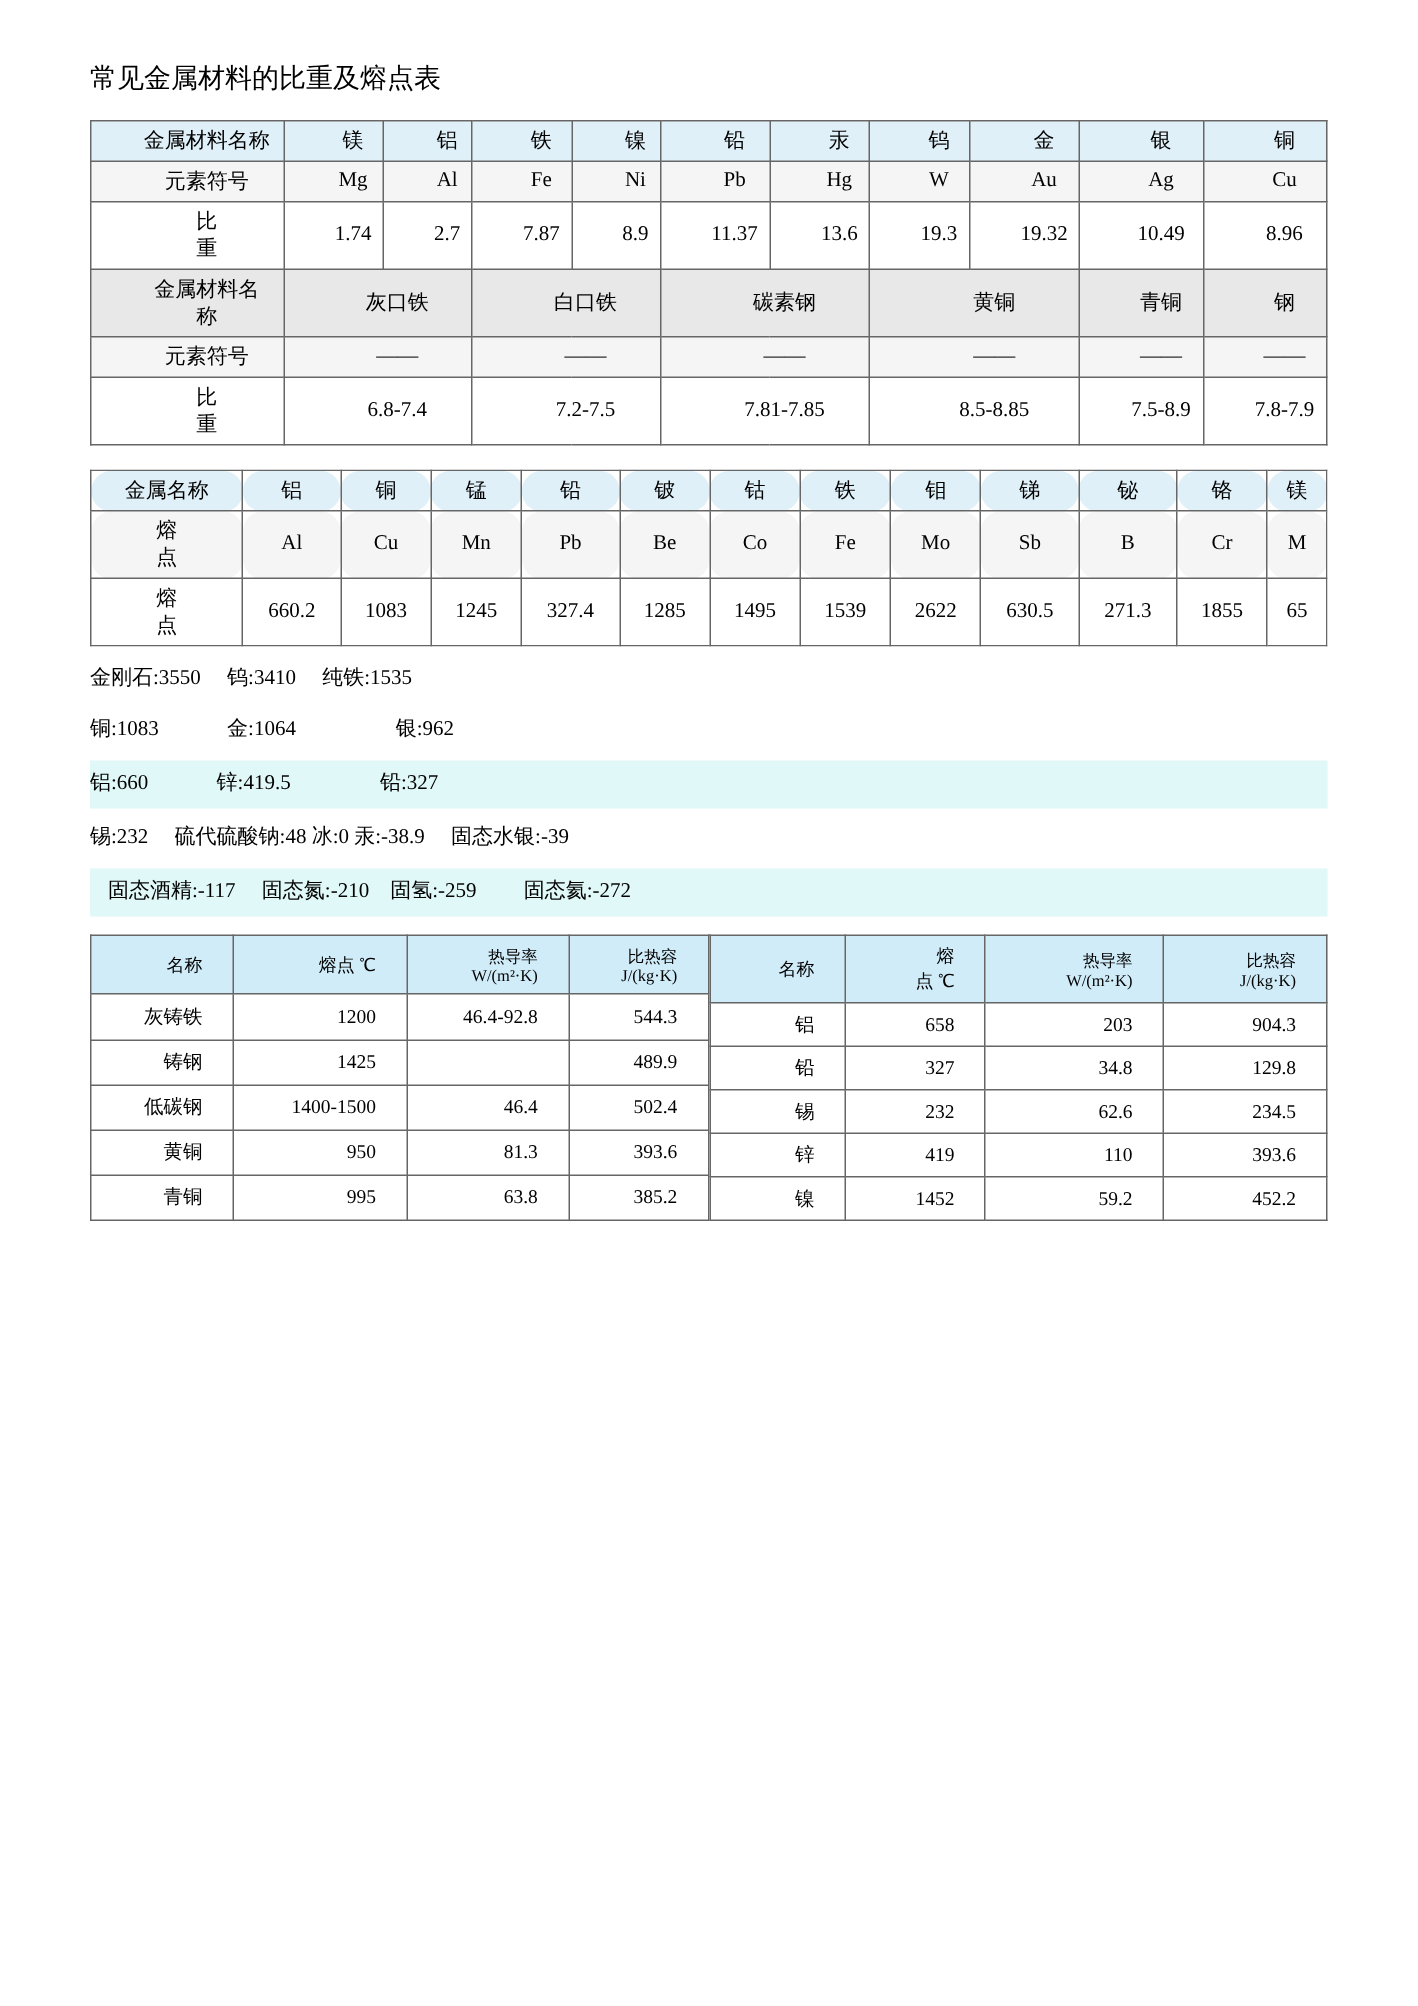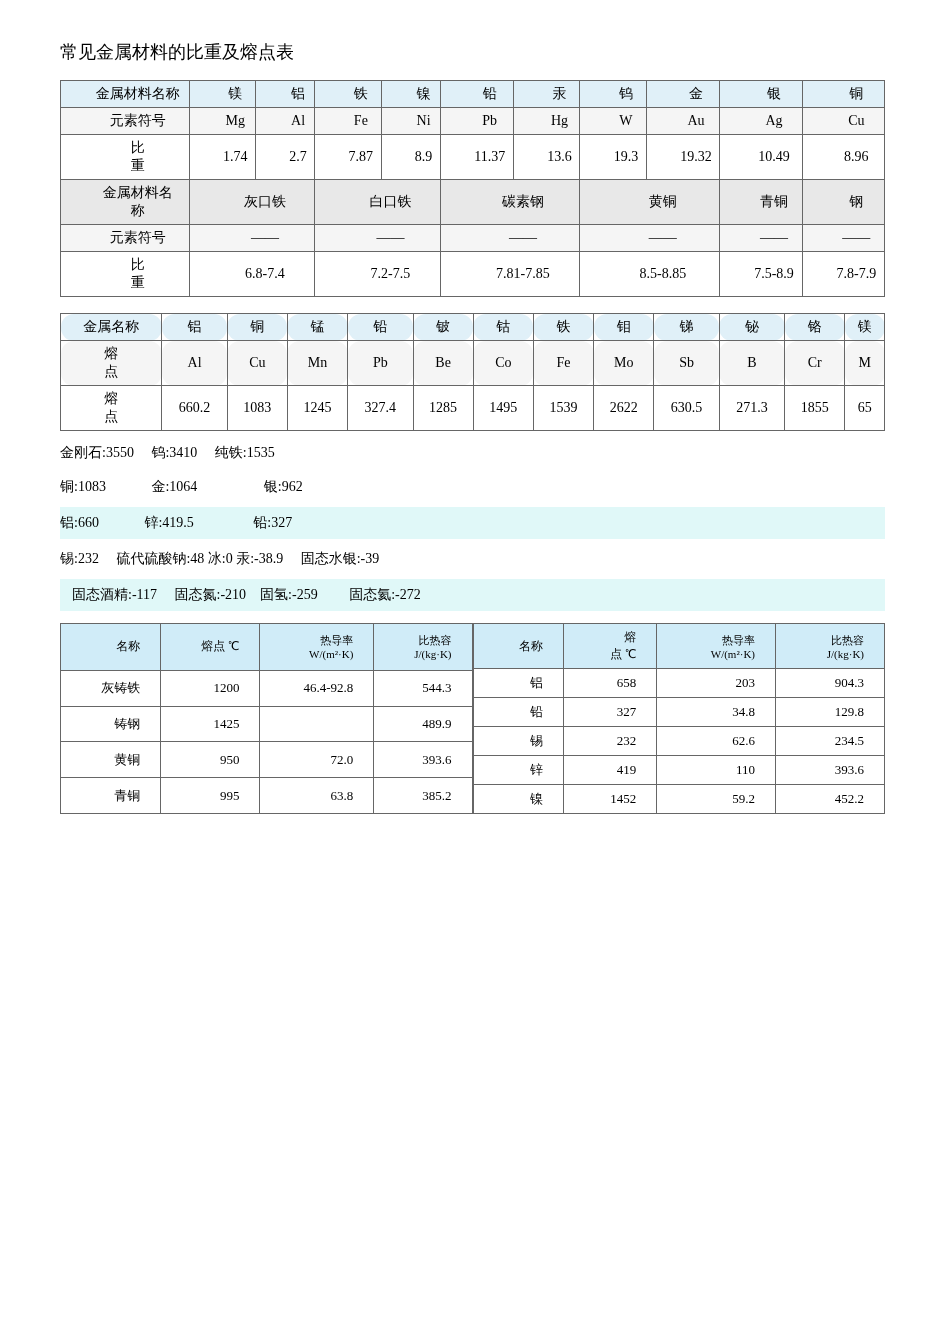--- a/index.html
+++ b/index.html
@@ -275,23 +275,29 @@
       <td>46.4-92.8</td>
       <td>544.3</td>
     </tr>
     <tr class="data-row">
       <td>铸钢</td>
       <td>1425</td>
       <td></td>
       <td>489.9</td>
     </tr>
     <tr class="data-row">
+      <td>低碳钢</td>
+      <td>1400-1500</td>
+      <td>46.4</td>
+      <td>502.4</td>
+    </tr>
+    <tr class="data-row">
       <td>黄铜</td>
       <td>950</td>
-      <td>72.0</td>
+      <td>81.3</td>
       <td>393.6</td>
     </tr>
     <tr class="data-row">
       <td>青铜</td>
       <td>995</td>
       <td>63.8</td>
       <td>385.2</td>
     </tr>
   </tbody>
     </table>

